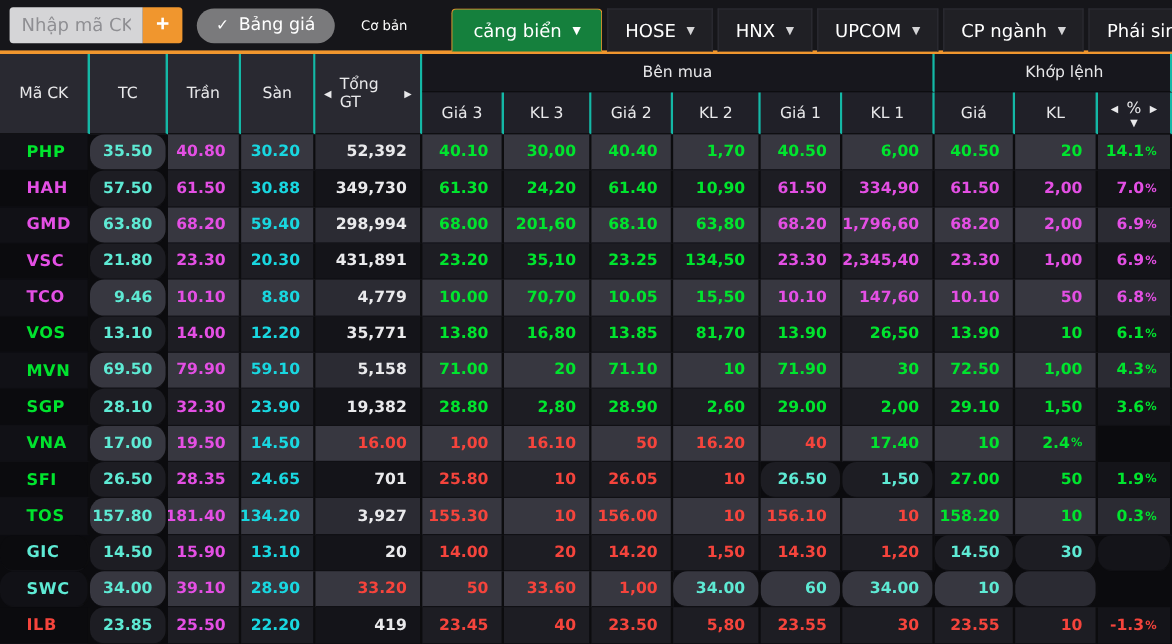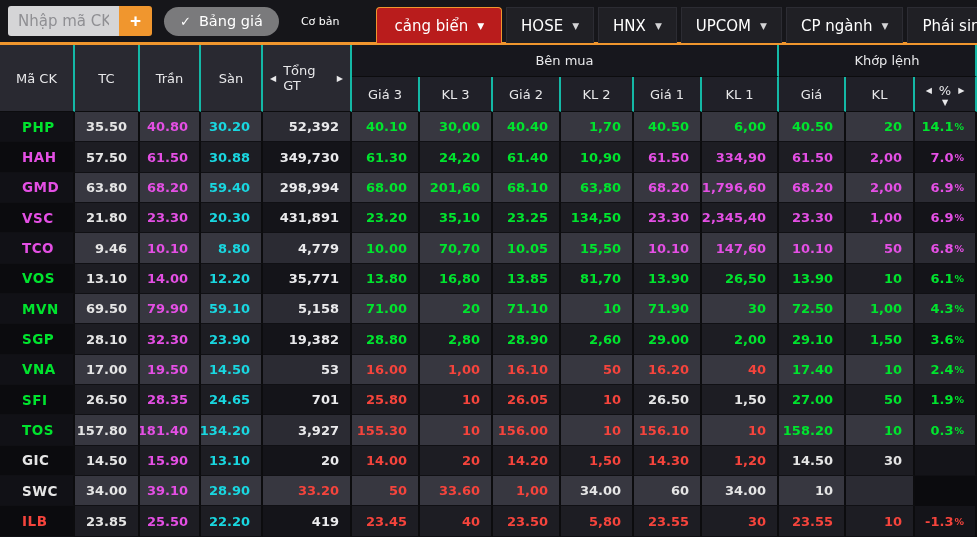--- a/index.html
+++ b/index.html
@@ -36,21 +36,21 @@
     margin:0 20px 0 22px; color:#fff; font-size:11px; cursor:pointer; white-space:nowrap;
   }
   .tab {
     height:36px; display:flex; align-items:center; justify-content:center;
     color:#fff; font-size:15px; cursor:pointer; white-space:nowrap;
     background:#202025; border:1px solid #2c2c33; border-bottom:none;
     margin-left:4px; padding:0 14px; position:relative; top:4px;
   }
   .tab .caret { font-size:9px; color:#d4d4d6; margin-left:9px; }
   .tab.active {
-    background:#b91c1c; border-color:#f0962e; border-radius:4px 4px 0 0;
+    background:#15803d; border-color:#f0962e; border-radius:4px 4px 0 0;
     margin-left:17px; padding:0 17px; top:4px;
   }
   .tab.active .caret { color:#fff; }
   
   .grid {
     display:grid;
     grid-template-columns:75px 65px 61px 62px 89px 68px 73px 68px 73px 68px 77px 67px 69px 62px;
   }
   .thead { grid-template-rows:32px 35px; background:#17171d; }
   .th {
@@ -79,21 +79,21 @@
   .trow.even .cell { background:#1d1d23; }
   .trow.odd  .cell.dk { background:#2b2b33; }
   .trow.even .cell.dk { background:#141419; }
   .trow.odd  .cell.code { background:#111116; }
   .trow.even .cell.code { background:#0b0b0e; }
   .pct-sign { font-size:9.5px; margin-left:1px; align-self:center; }
   
   .c-u { color:#00e42e; }   
   .c-c { color:#e44fe4; }   
   .c-f { color:#19d7e0; }   
-  .c-r { color:#e5e5e5; }   
+  .c-r { color:#5eead4;border-radius:12px; }   
   .c-d { color:#f5443c; }   
   .c-w { color:#eaeaec; }   
 </style>
 </head>
 <body>
 
 <div class="app">
 
   <div class="topbar">
     <div class="ticker-box">
@@ -313,21 +313,20 @@
         <div class="cell num c-u dk">
           <span>3.6</span>
           <span class="pct-sign">%</span>
         </div>
       </div>
       <div class="trow grid odd">
         <div class="cell code c-u">VNA</div>
         <div class="cell num c-r">17.00</div>
         <div class="cell num c-c">19.50</div>
         <div class="cell num c-f">14.50</div>
-        <div class="cell num c-w dk">53</div>
         <div class="cell num c-d">16.00</div>
         <div class="cell num c-d">1,00</div>
         <div class="cell num c-d">16.10</div>
         <div class="cell num c-d">50</div>
         <div class="cell num c-d">16.20</div>
         <div class="cell num c-d">40</div>
         <div class="cell num c-u">17.40</div>
         <div class="cell num c-u">10</div>
         <div class="cell num c-u dk">
           <span>2.4</span>

